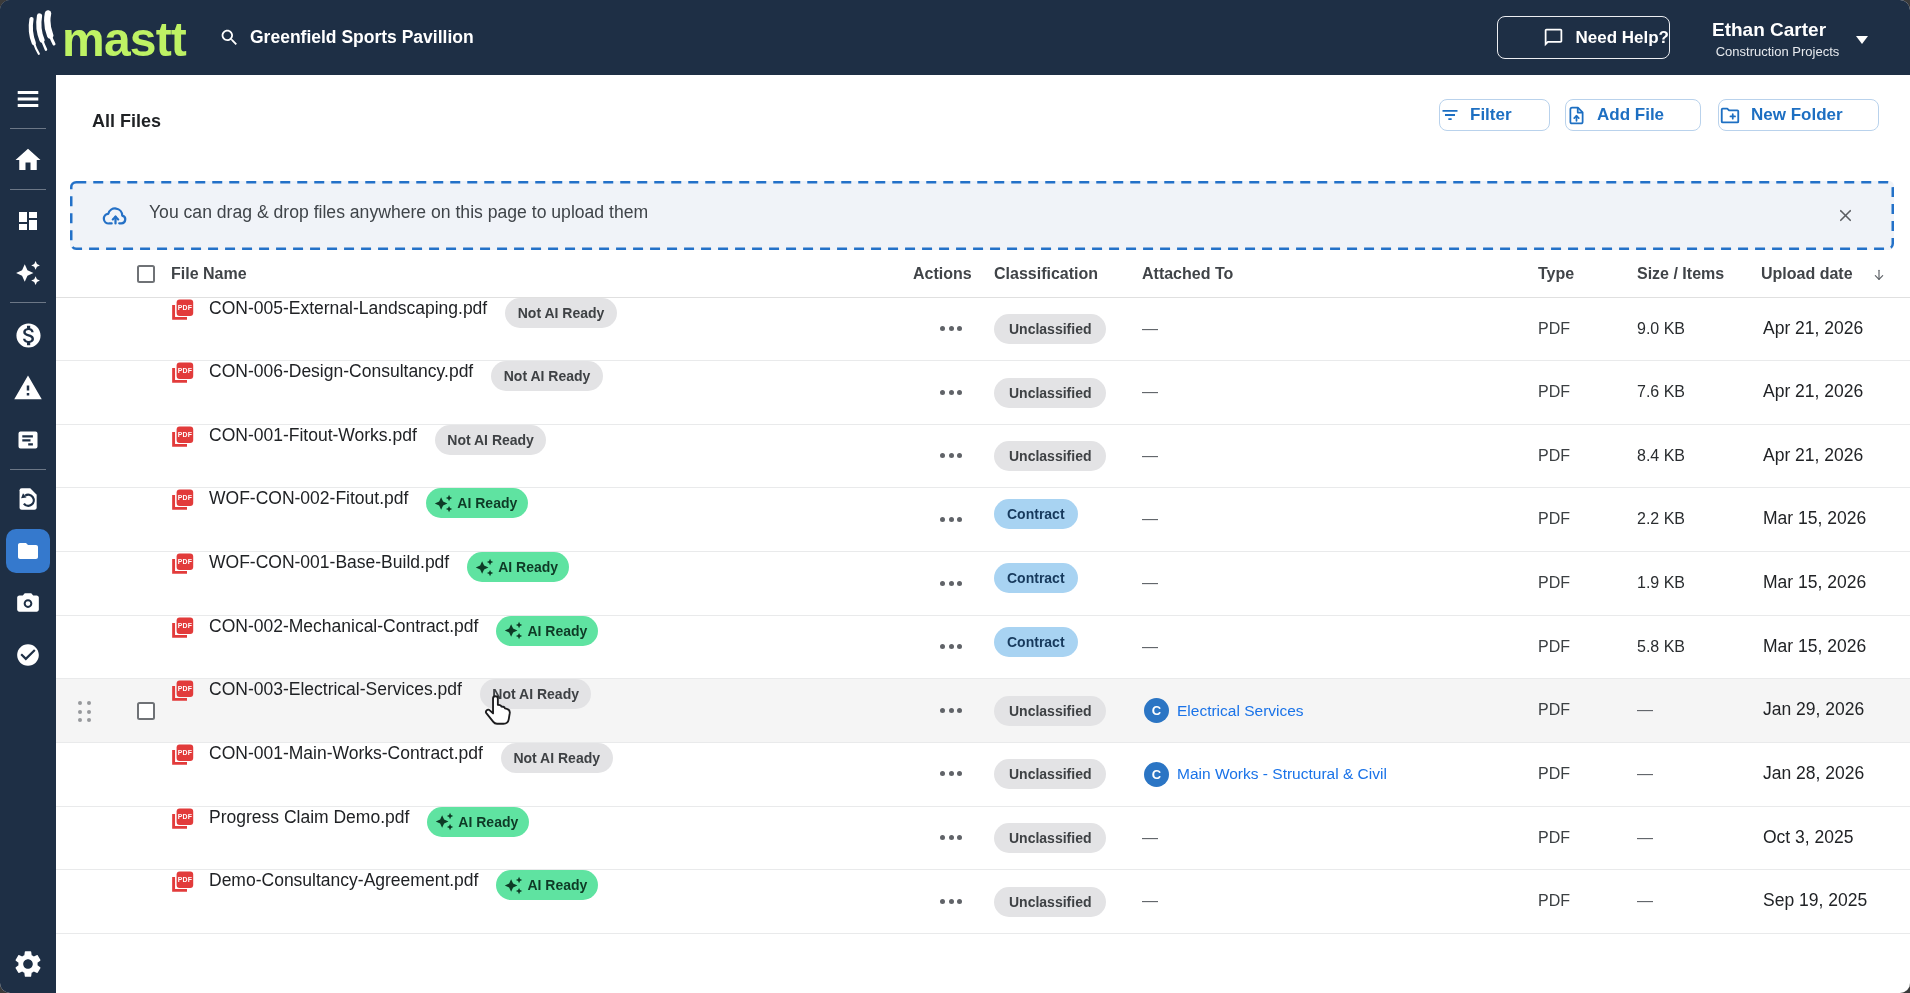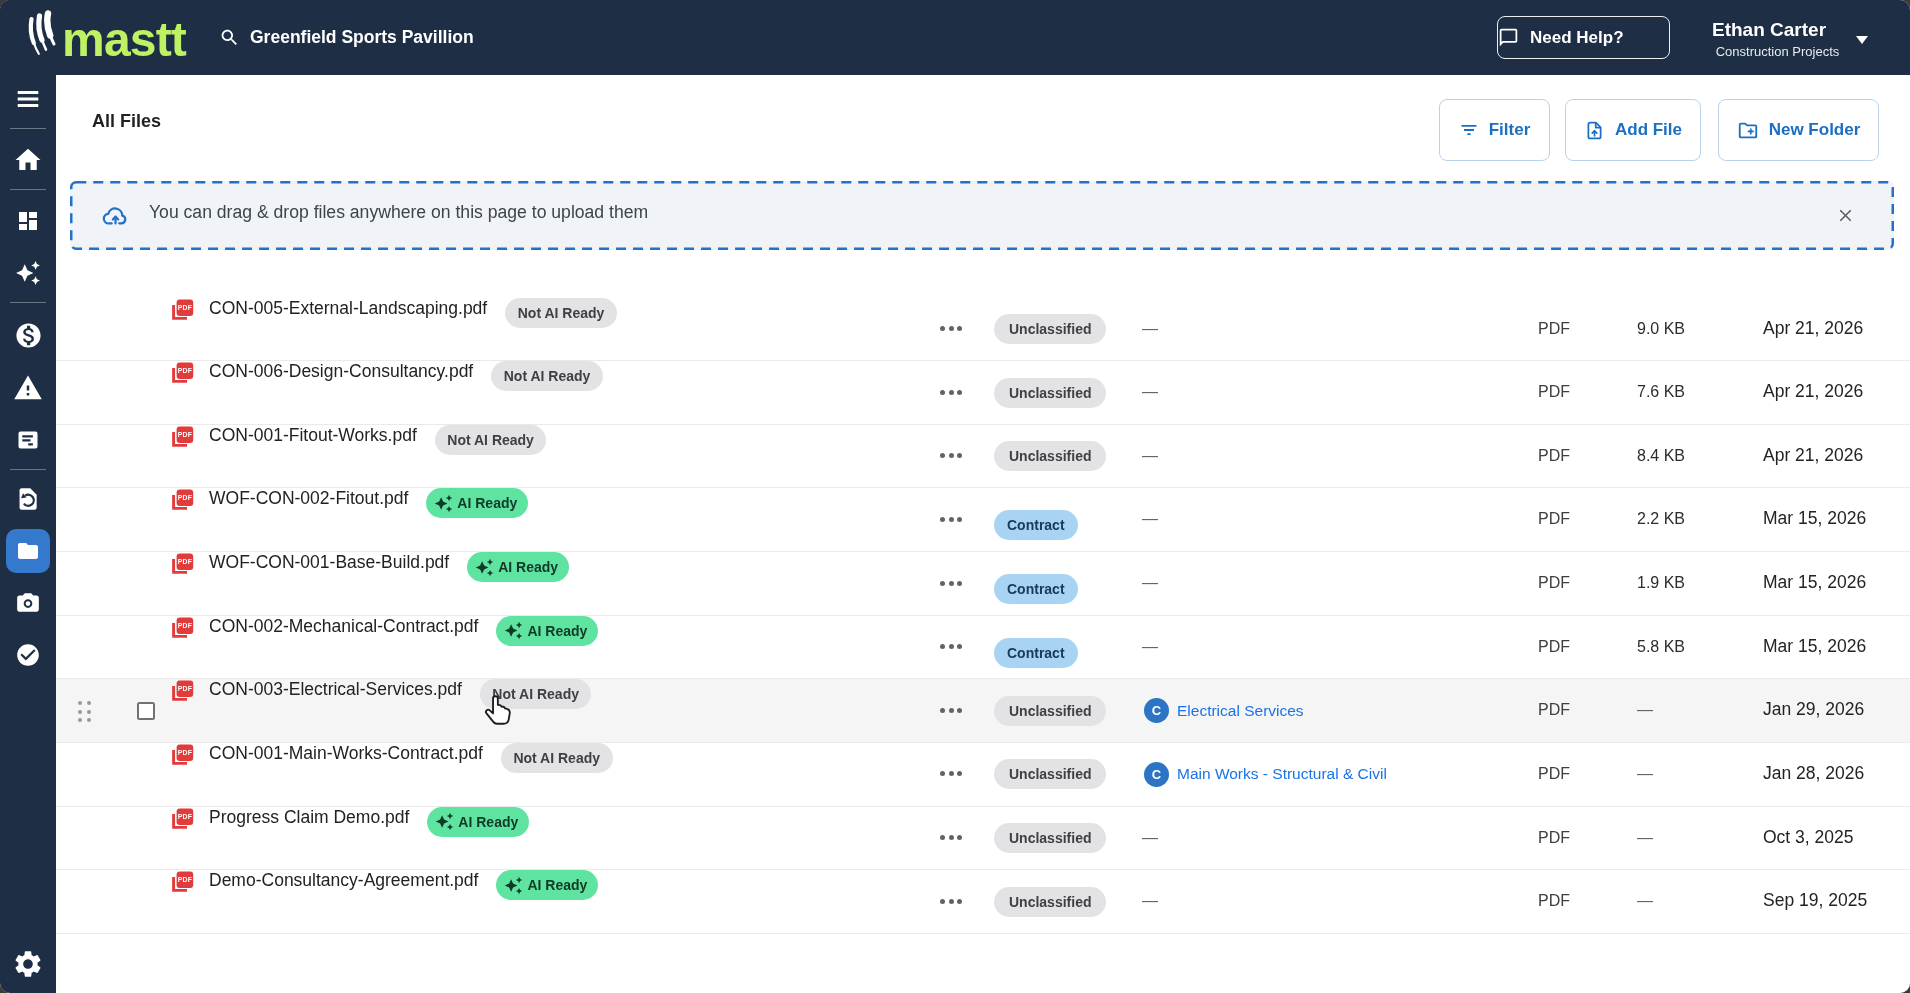--- a/index.html
+++ b/index.html
@@ -4,46 +4,46 @@
 *{margin:0;padding:0;box-sizing:border-box}
 html,body{width:1910px;height:993px;overflow:hidden;background:#3a3a3a;
  font-family:"Liberation Sans",sans-serif;}
 .win{position:relative;width:1910px;height:993px;border-radius:10px;overflow:hidden;background:#fff}
 .topbar{position:absolute;left:0;top:0;width:1910px;height:75px;background:#1e2f45;z-index:2}
 .sidebar{position:absolute;left:0;top:0;width:56px;height:993px;background:#1e2f45}
 .content{position:absolute;left:56px;top:75px;width:1854px;height:918px;background:#fff;border-top-left-radius:10px;z-index:3}
 .abs{position:absolute}
 .logo-txt{position:absolute;left:62px;top:12px;color:#bef264;font-size:48px;font-weight:bold;letter-spacing:-.8px}
 .projname{position:absolute;left:250px;top:27px;color:#fff;font-size:17.5px;font-weight:bold}
-.needhelp{position:absolute;left:1497px;top:16px;width:173px;height:43px;border:1.5px solid #eceef2;border-radius:8px;display:flex;align-items:center;justify-content:flex-start;gap:11px;color:#fff;font-size:17px;font-weight:bold}
+.needhelp{position:absolute;left:1497px;top:16px;width:173px;height:43px;border:1.5px solid #eceef2;border-radius:8px;display:flex;align-items:center;justify-content:flex-end;gap:11px;color:#fff;font-size:17px;font-weight:bold}
 .uname{position:absolute;left:1712px;top:19px;width:130px;text-align:left;color:#fff;font-size:19px;font-weight:bold}
 .usub{position:absolute;left:1700px;top:44px;width:155px;text-align:center;color:#e7eaee;font-size:13px}
 .caret{position:absolute;left:1856px;top:36px;width:0;height:0;border-left:6.5px solid transparent;border-right:6.5px solid transparent;border-top:8px solid #fff}
 .sb-ic{position:absolute;left:0;width:56px;display:flex;justify-content:center}
 .sb-div{position:absolute;left:10px;width:36px;height:1px;background:rgba(255,255,255,.35)}
 .active-folder{position:absolute;left:6px;top:529px;width:44px;height:44px;background:#3579cd;border-radius:10px;display:flex;align-items:center;justify-content:center}
 .allfiles{position:absolute;left:36px;top:36px;font-size:18px;font-weight:bold;color:#1f2124}
 .search{position:absolute;left:1050px;top:24px;width:316px;height:47px;border:1px solid #c3c7cc;border-radius:8px;display:flex;align-items:center;padding-left:15px;gap:11px}
 .search span{color:#84888d;font-size:17px}
-.btn{position:absolute;top:24px;height:62px;border:1px solid #b9d2ec;border-radius:8px;display:flex;align-items:center;justify-content:center;gap:10px;color:#1d6fc2;font-size:17px;font-weight:bold}
+.btn{position:absolute;top:24px;height:32px;border:1px solid #b9d2ec;border-radius:8px;display:flex;align-items:center;justify-content:flex-start;gap:10px;color:#1d6fc2;font-size:17px;font-weight:bold}
 .banner{position:absolute;left:14px;top:106px;width:1824px;height:69px;background:#f0f3f8;border-radius:5px}
 .banner-txt{position:absolute;left:79px;top:21px;font-size:17.6px;color:#3f4449}
 .thead{position:absolute;left:0;top:175px;width:1854px;height:47.5px;border-bottom:1px solid #e0e0e0}
 .th{position:absolute;top:15px;font-size:16px;font-weight:bold;color:#404448}
 .cb{position:absolute;width:18px;height:18px;border:2px solid #6f7276;border-radius:2.5px;background:#fff}
 .rows{position:absolute;left:0;top:222.5px;width:1854px}
 .row{position:relative;width:1854px;height:63.65px;border-bottom:1px solid #e9eaeb}
 .row.hov{background:#f5f5f5}
 .fitem{position:absolute;left:115px;top:0;height:63.65px;display:flex;align-items:flex-start}
 .fname{margin-left:14px;font-size:17.5px;color:#202225;white-space:nowrap}
 .pill{height:30px;border-radius:15px;display:inline-flex;align-items:center;font-size:14px;font-weight:bold;white-space:nowrap}
 .pill.gray{margin-left:18px;background:#e3e3e5;color:#3e4144;padding:0 12.5px}
 .pill.green{margin-left:18px;background:#5fe3a1;color:#0e3a26;padding:0 11px 0 8px;gap:4px}
 .pill.cls{position:absolute;left:938px;top:16.5px;background:#e3e3e5;color:#3e4144;padding:0 15px}
-.pill.con{position:absolute;left:938px;top:22px;background:#a8d3f2;color:#16395c;padding:14px 13px}
+.pill.con{position:absolute;left:938px;top:11px;background:#a8d3f2;color:#16395c;padding:14px 13px}
 .dots{position:absolute;left:884px;top:28.5px;display:flex;gap:3.5px}
 .dots i{width:5px;height:5px;border-radius:50%;background:#606368}
 .dash{position:absolute;font-size:16px;color:#5f6368;top:22px}
 .ccirc{position:absolute;left:1088px;top:19px;width:25px;height:25px;border-radius:50%;background:#2b75c4;color:#fff;font-size:13px;font-weight:bold;display:flex;align-items:center;justify-content:center}
 .alink{position:absolute;left:1121px;top:22.5px;font-size:15.5px;color:#1a73e8;white-space:nowrap}
 .ptype{position:absolute;left:1482px;top:22px;font-size:16px;color:#3c4043}
 .psize{position:absolute;left:1581px;top:22px;font-size:16px;color:#2a2d30}
 .pdate{position:absolute;left:1707px;top:20px;font-size:17.5px;color:#212326}
 .drag{position:absolute;left:22px;top:22px;display:grid;grid-template-columns:4px 4px;gap:4.5px 5px}
 .drag i{width:4px;height:4px;border-radius:50%;background:#97999c}
@@ -177,20 +177,36 @@
           </g>
         </svg>
 <div class="banner-txt">You can drag &amp; drop files anywhere on this page to upload them</div>
 <svg class="abs" style="left:1766px;top:25px" width="19" height="19" viewBox="0 0 24 24">
           <g stroke="#5b5e62" stroke-width="2.1" stroke-linecap="round">
             <path d="M6 6 18 18"></path>
             <path d="M18 6 6 18"></path>
           </g>
         </svg>
 </div>
+<div class="thead">
+<div class="cb" style="left:80.5px;top:15px"></div>
+<div class="th" style="left:115px">File Name</div>
+<div class="th" style="left:857px">Actions</div>
+<div class="th" style="left:938px">Classification</div>
+<div class="th" style="left:1086px">Attached To</div>
+<div class="th" style="left:1482px">Type</div>
+<div class="th" style="left:1581px">Size / Items</div>
+<div class="th" style="left:1705px">Upload date</div>
+<svg class="abs" style="left:1815px;top:17px" width="16" height="16" viewBox="0 0 24 24">
+          <g fill="none" stroke="#5f6368" stroke-width="1.8" stroke-linecap="round" stroke-linejoin="round">
+            <path d="M12 5v13.5"></path>
+            <path d="M6.5 13 12 18.5 17.5 13"></path>
+          </g>
+        </svg>
+</div>
 <div class="rows">
 <div class="row">
 <div class="fitem">
             <svg width="24" height="26" viewBox="0 0 24 26">
               <path d="M2.6 7 V20.4 H16" fill="none" stroke="#e23b3b" stroke-width="2.9"></path>
               <rect x="5.6" y="1.5" width="16.6" height="16.6" rx="3" fill="#e23b3b"></rect>
               <text x="13.9" y="12.4" font-family="Liberation Sans,sans-serif" font-size="6.9" font-weight="bold" fill="#fff" text-anchor="middle" letter-spacing=".2">PDF</text>
             </svg>
             <span class="fname">CON-005-External-Landscaping.pdf</span>
             <div class="pill gray">Not AI Ready</div>

